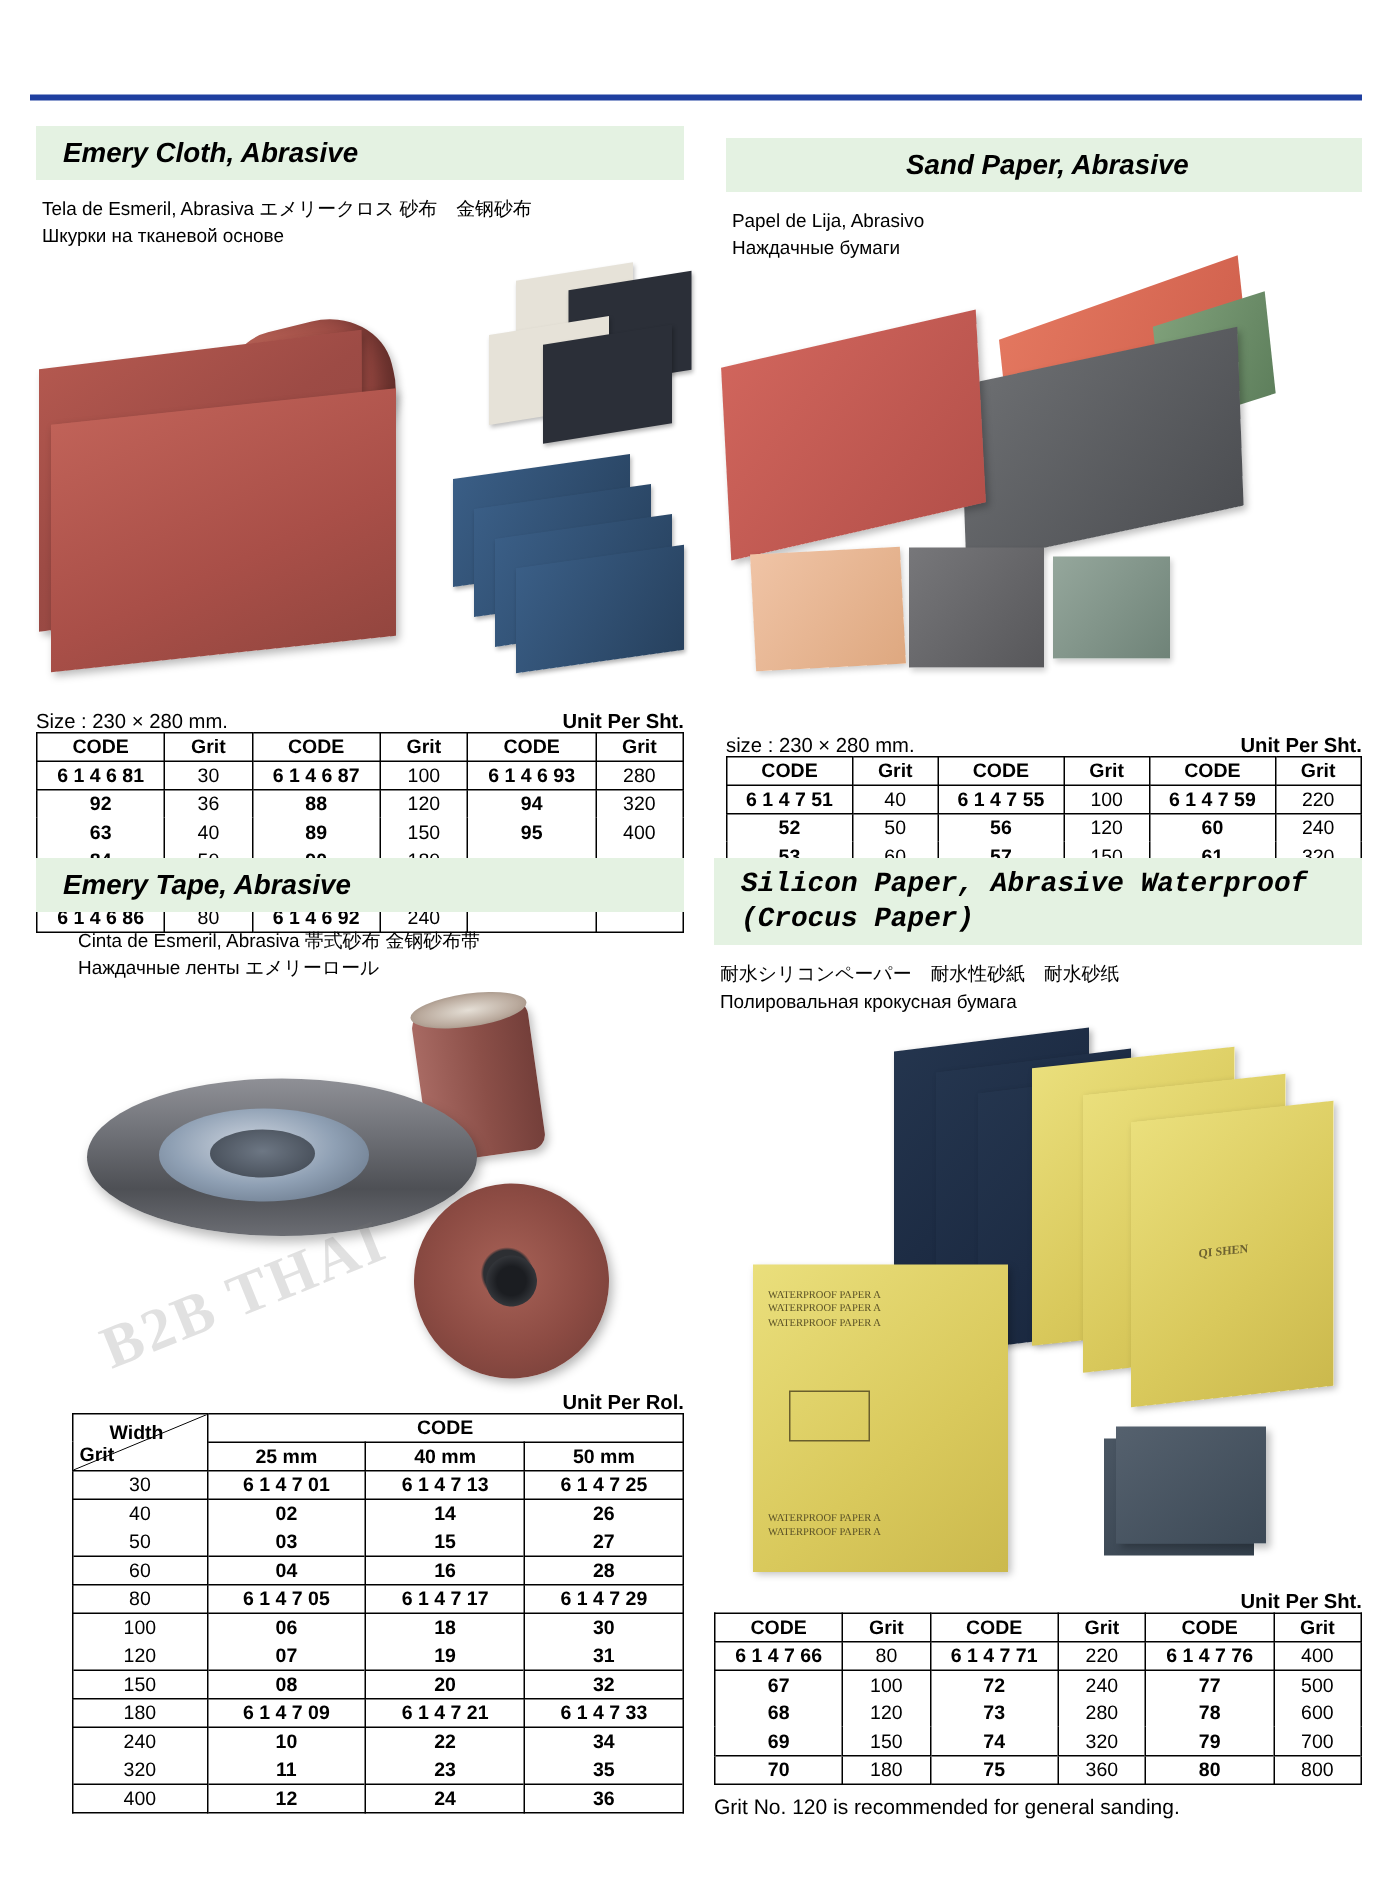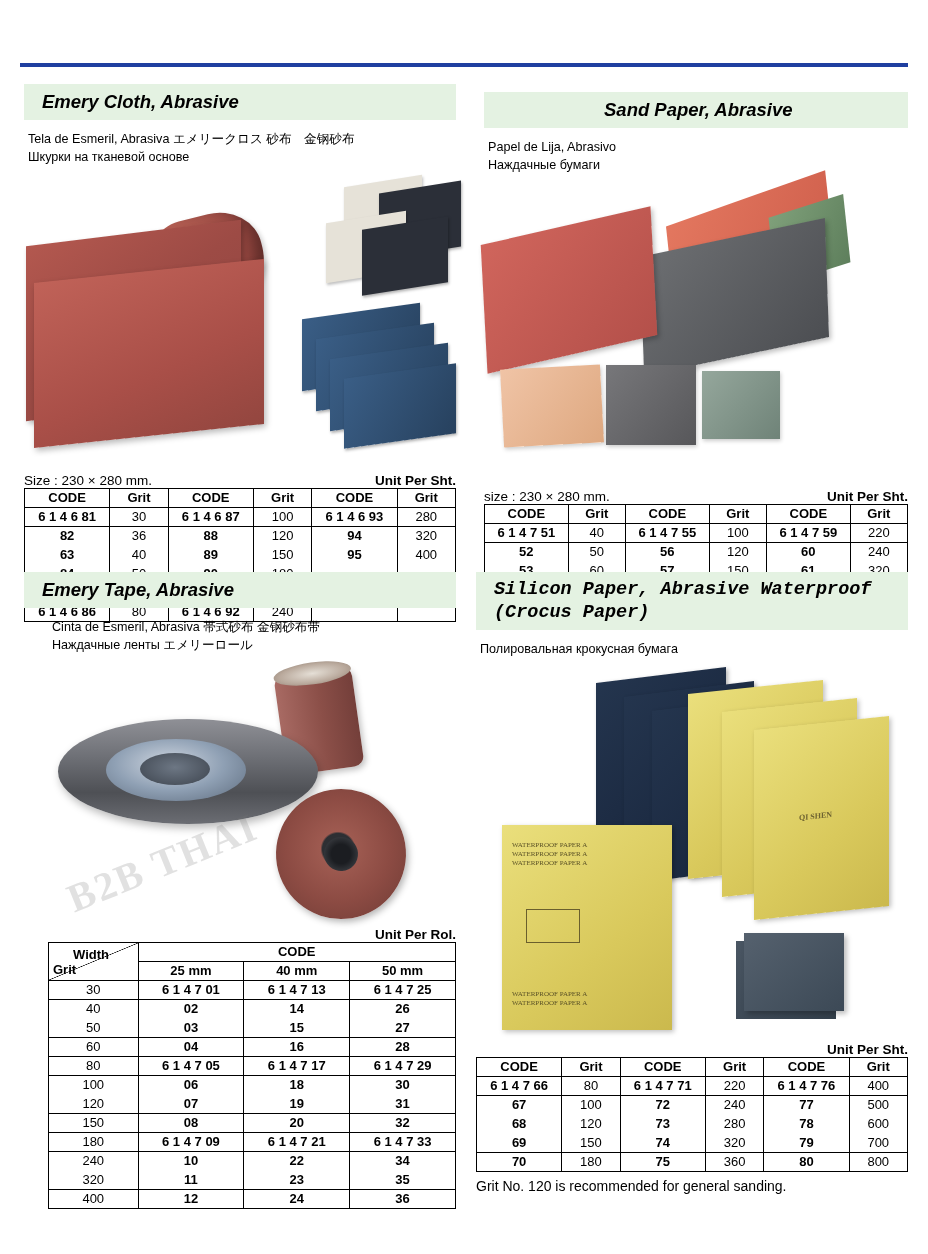--- a/index.html
+++ b/index.html
@@ -307,21 +307,21 @@
       <tbody>
         <tr>
           <td class="code">6 1 4 6 81</td>
           <td>30</td>
           <td class="code">6 1 4 6 87</td>
           <td>100</td>
           <td class="code">6 1 4 6 93</td>
           <td>280</td>
         </tr>
         <tr class="nb">
-          <td class="code">82</td>
+          <td class="code">92</td>
           <td>36</td>
           <td class="code">88</td>
           <td>120</td>
           <td class="code">94</td>
           <td>320</td>
         </tr>
         <tr class="nb">
           <td class="code">63</td>
           <td>40</td>
           <td class="code">89</td>
@@ -540,20 +540,21 @@
       </tbody>
     </table>
   </div>
 
   <div class="quad" id="q-silicon">
     <div class="sec-head two-line">
       <div>Silicon Paper, Abrasive Waterproof</div>
       <div>(Crocus Paper)</div>
     </div>
     <div class="subtitles">
+      <div>耐水シリコンペーパー　耐水性砂紙　耐水砂纸</div>
       <div>Полировальная крокусная бумага</div>
     </div>
 
     <div class="art" id="art-silicon">
       <div class="si-dark" style="left:120px; top:10px;  width:130px; height:170px; transform:skewY(-7deg);"></div>
       <div class="si-dark" style="left:148px; top:24px;  width:130px; height:170px; transform:skewY(-7deg);"></div>
       <div class="si-dark" style="left:176px; top:38px;  width:130px; height:170px; transform:skewY(-7deg);"></div>
 
       <div class="si-yellow" style="left:212px; top:22px;  width:135px; height:185px; transform:skewY(-6deg);">
         <span class="qishen" style="left:45px; top:72px;">QI SHEN</span>

